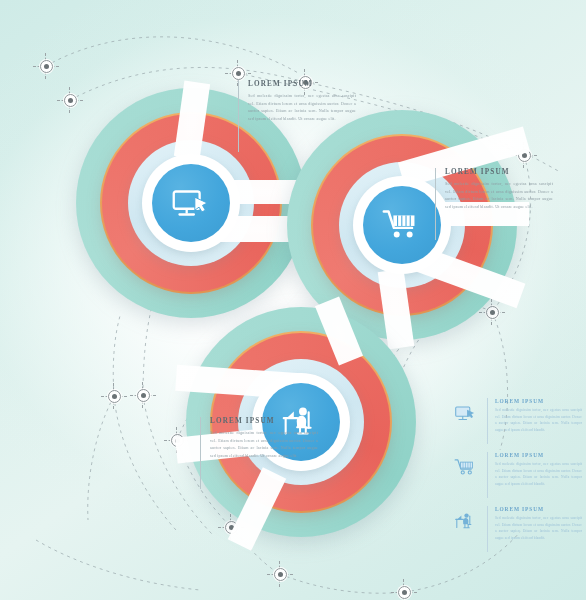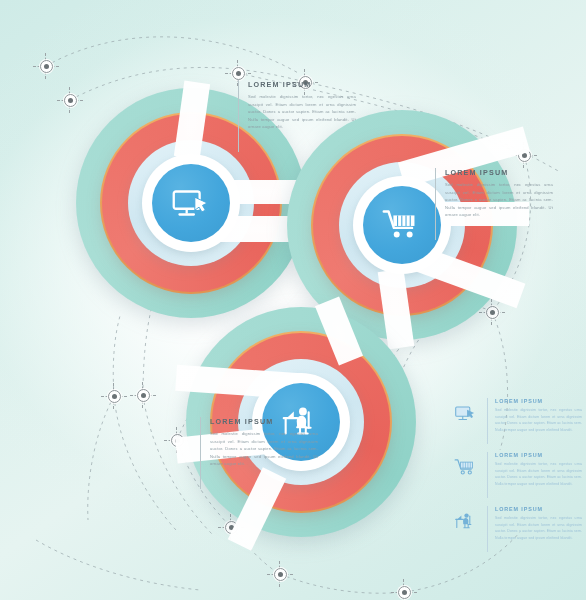--- a/index.html
+++ b/index.html
@@ -21,20 +21,21 @@
     height: 600px;
     overflow: hidden;
     background:
       radial-gradient(ellipse 62% 52% at 46% 44%,
         rgba(255,255,255,0.98) 0%,
         rgba(255,255,255,0.92) 30%,
         rgba(248,253,252,0.55) 58%,
         rgba(230,245,242,0.10) 80%,
         rgba(205,234,230,0) 100%),
       linear-gradient(145deg, #cfebe7 0%, #daf0ec 28%, #e6f4f1 55%, #d7eeea 80%, #cdeae6 100%);
+    font-family: Liberation Serif, serif;
   }
 
   
   .deco-layer {
     position: absolute;
     inset: 0;
     pointer-events: none;
   }
 
   

